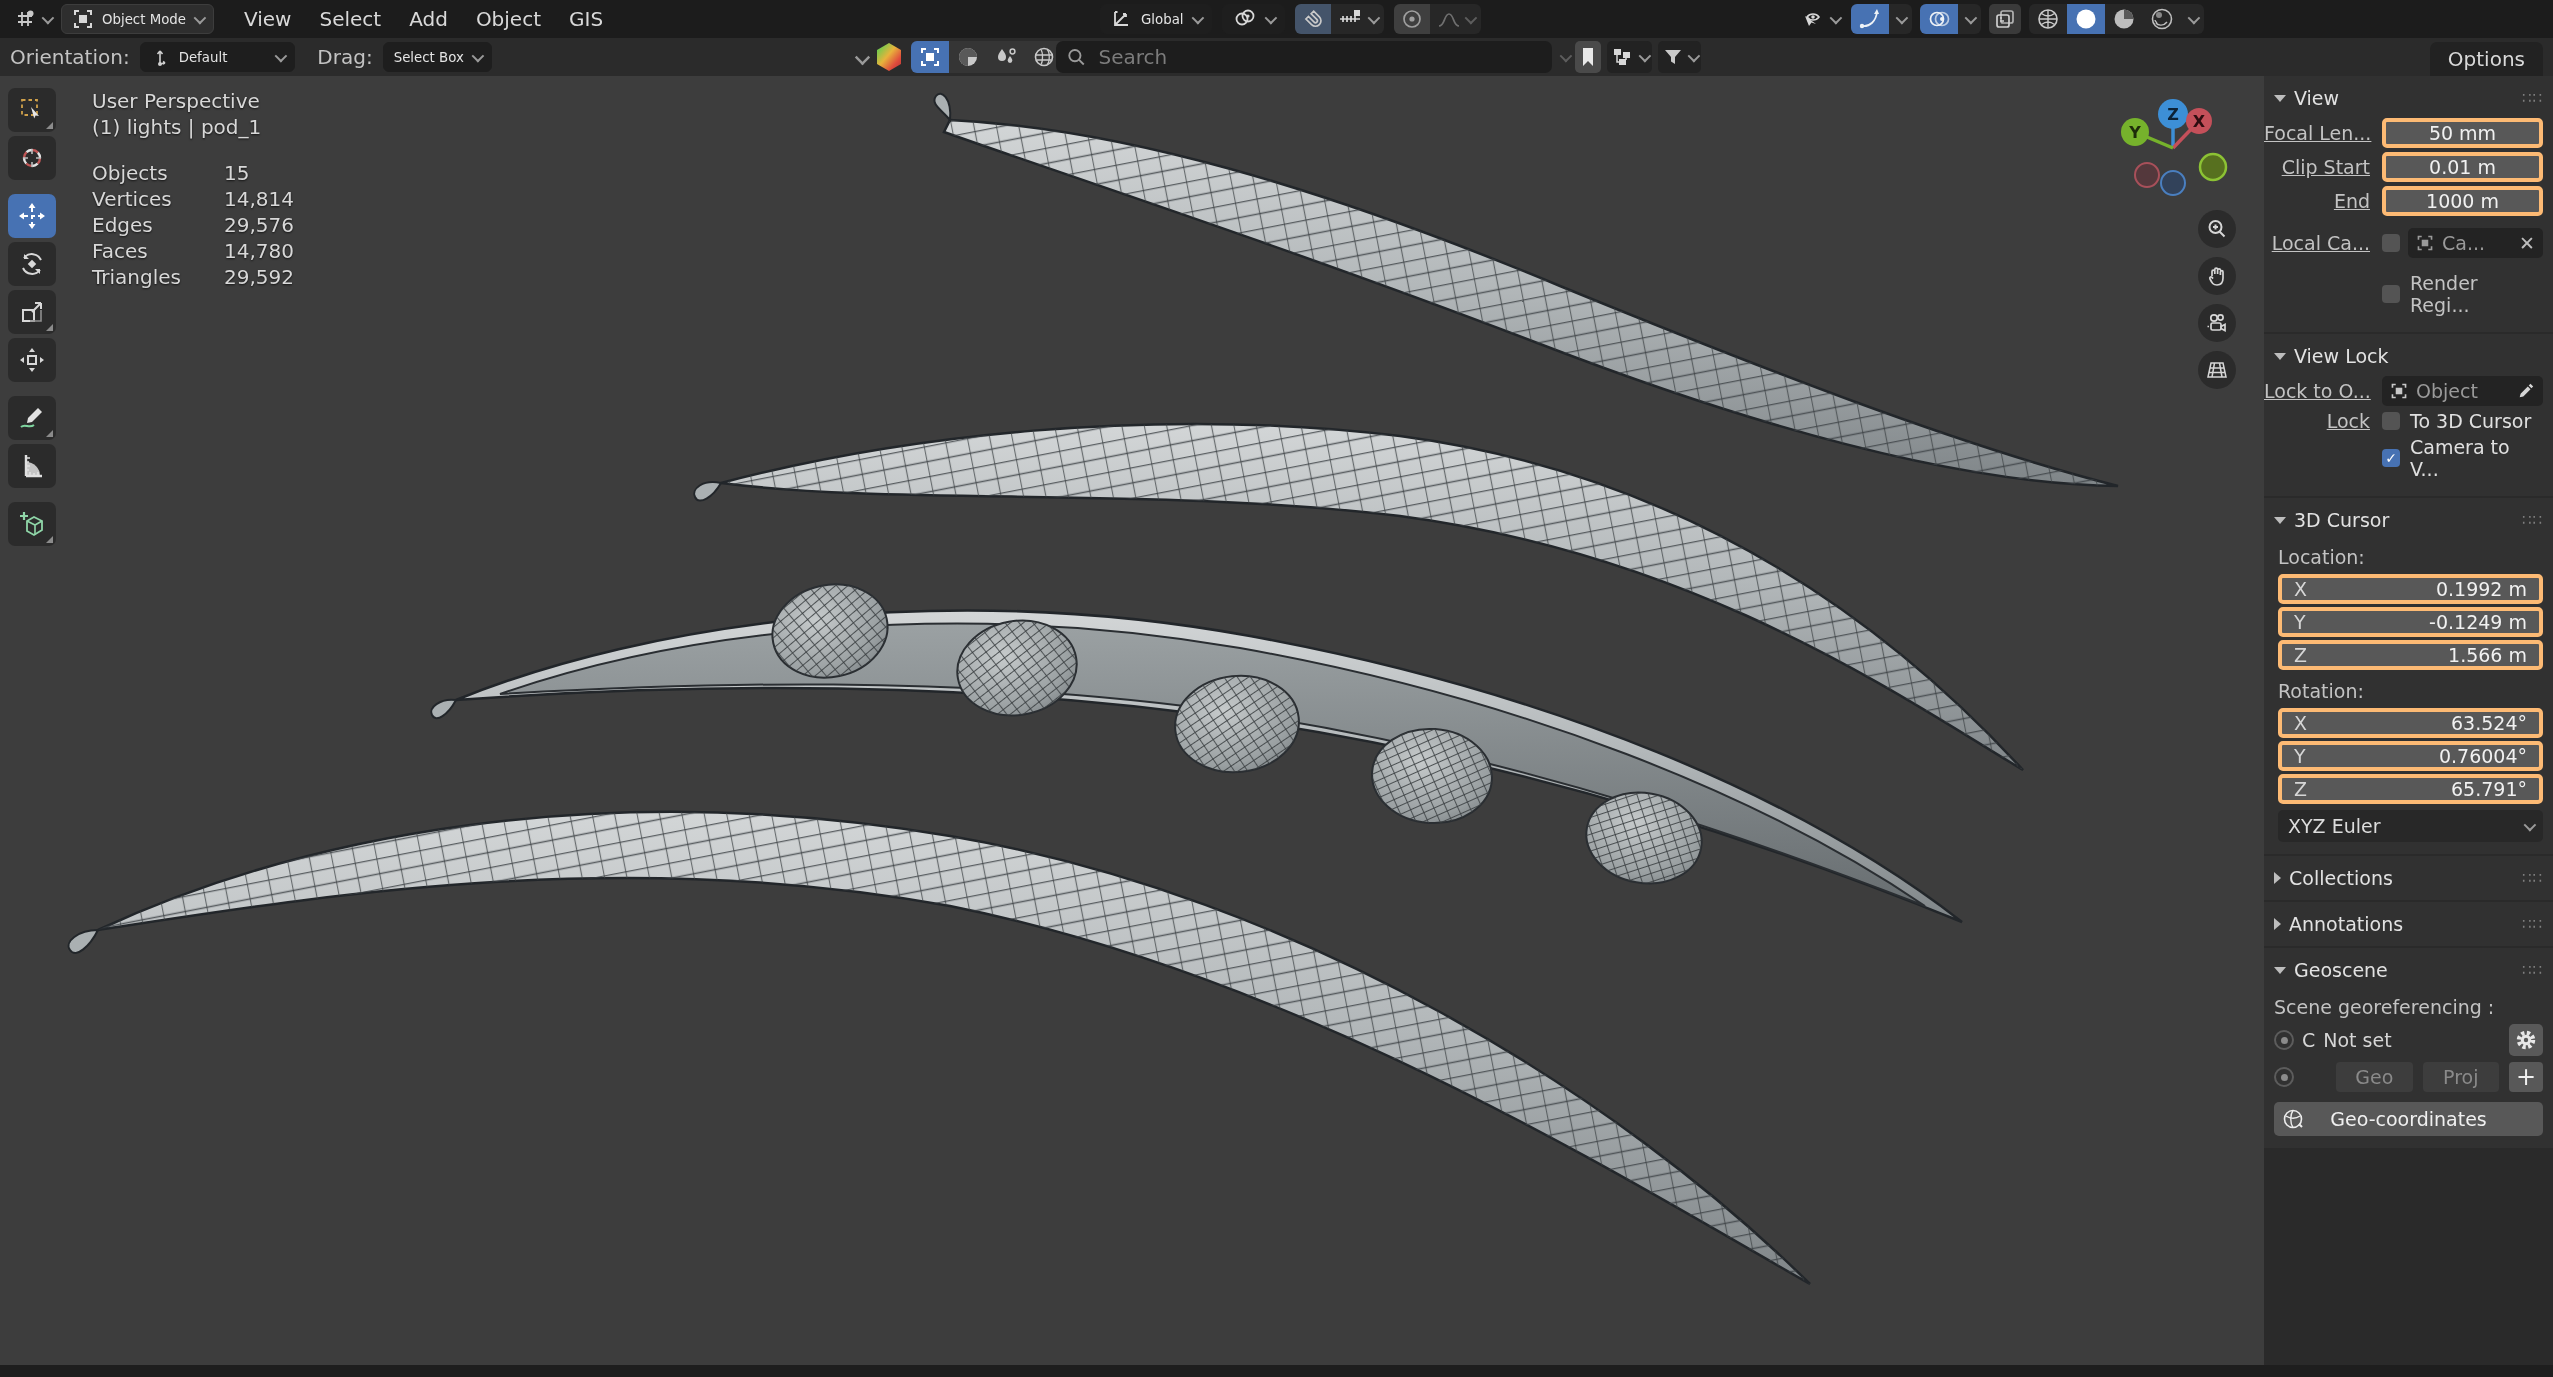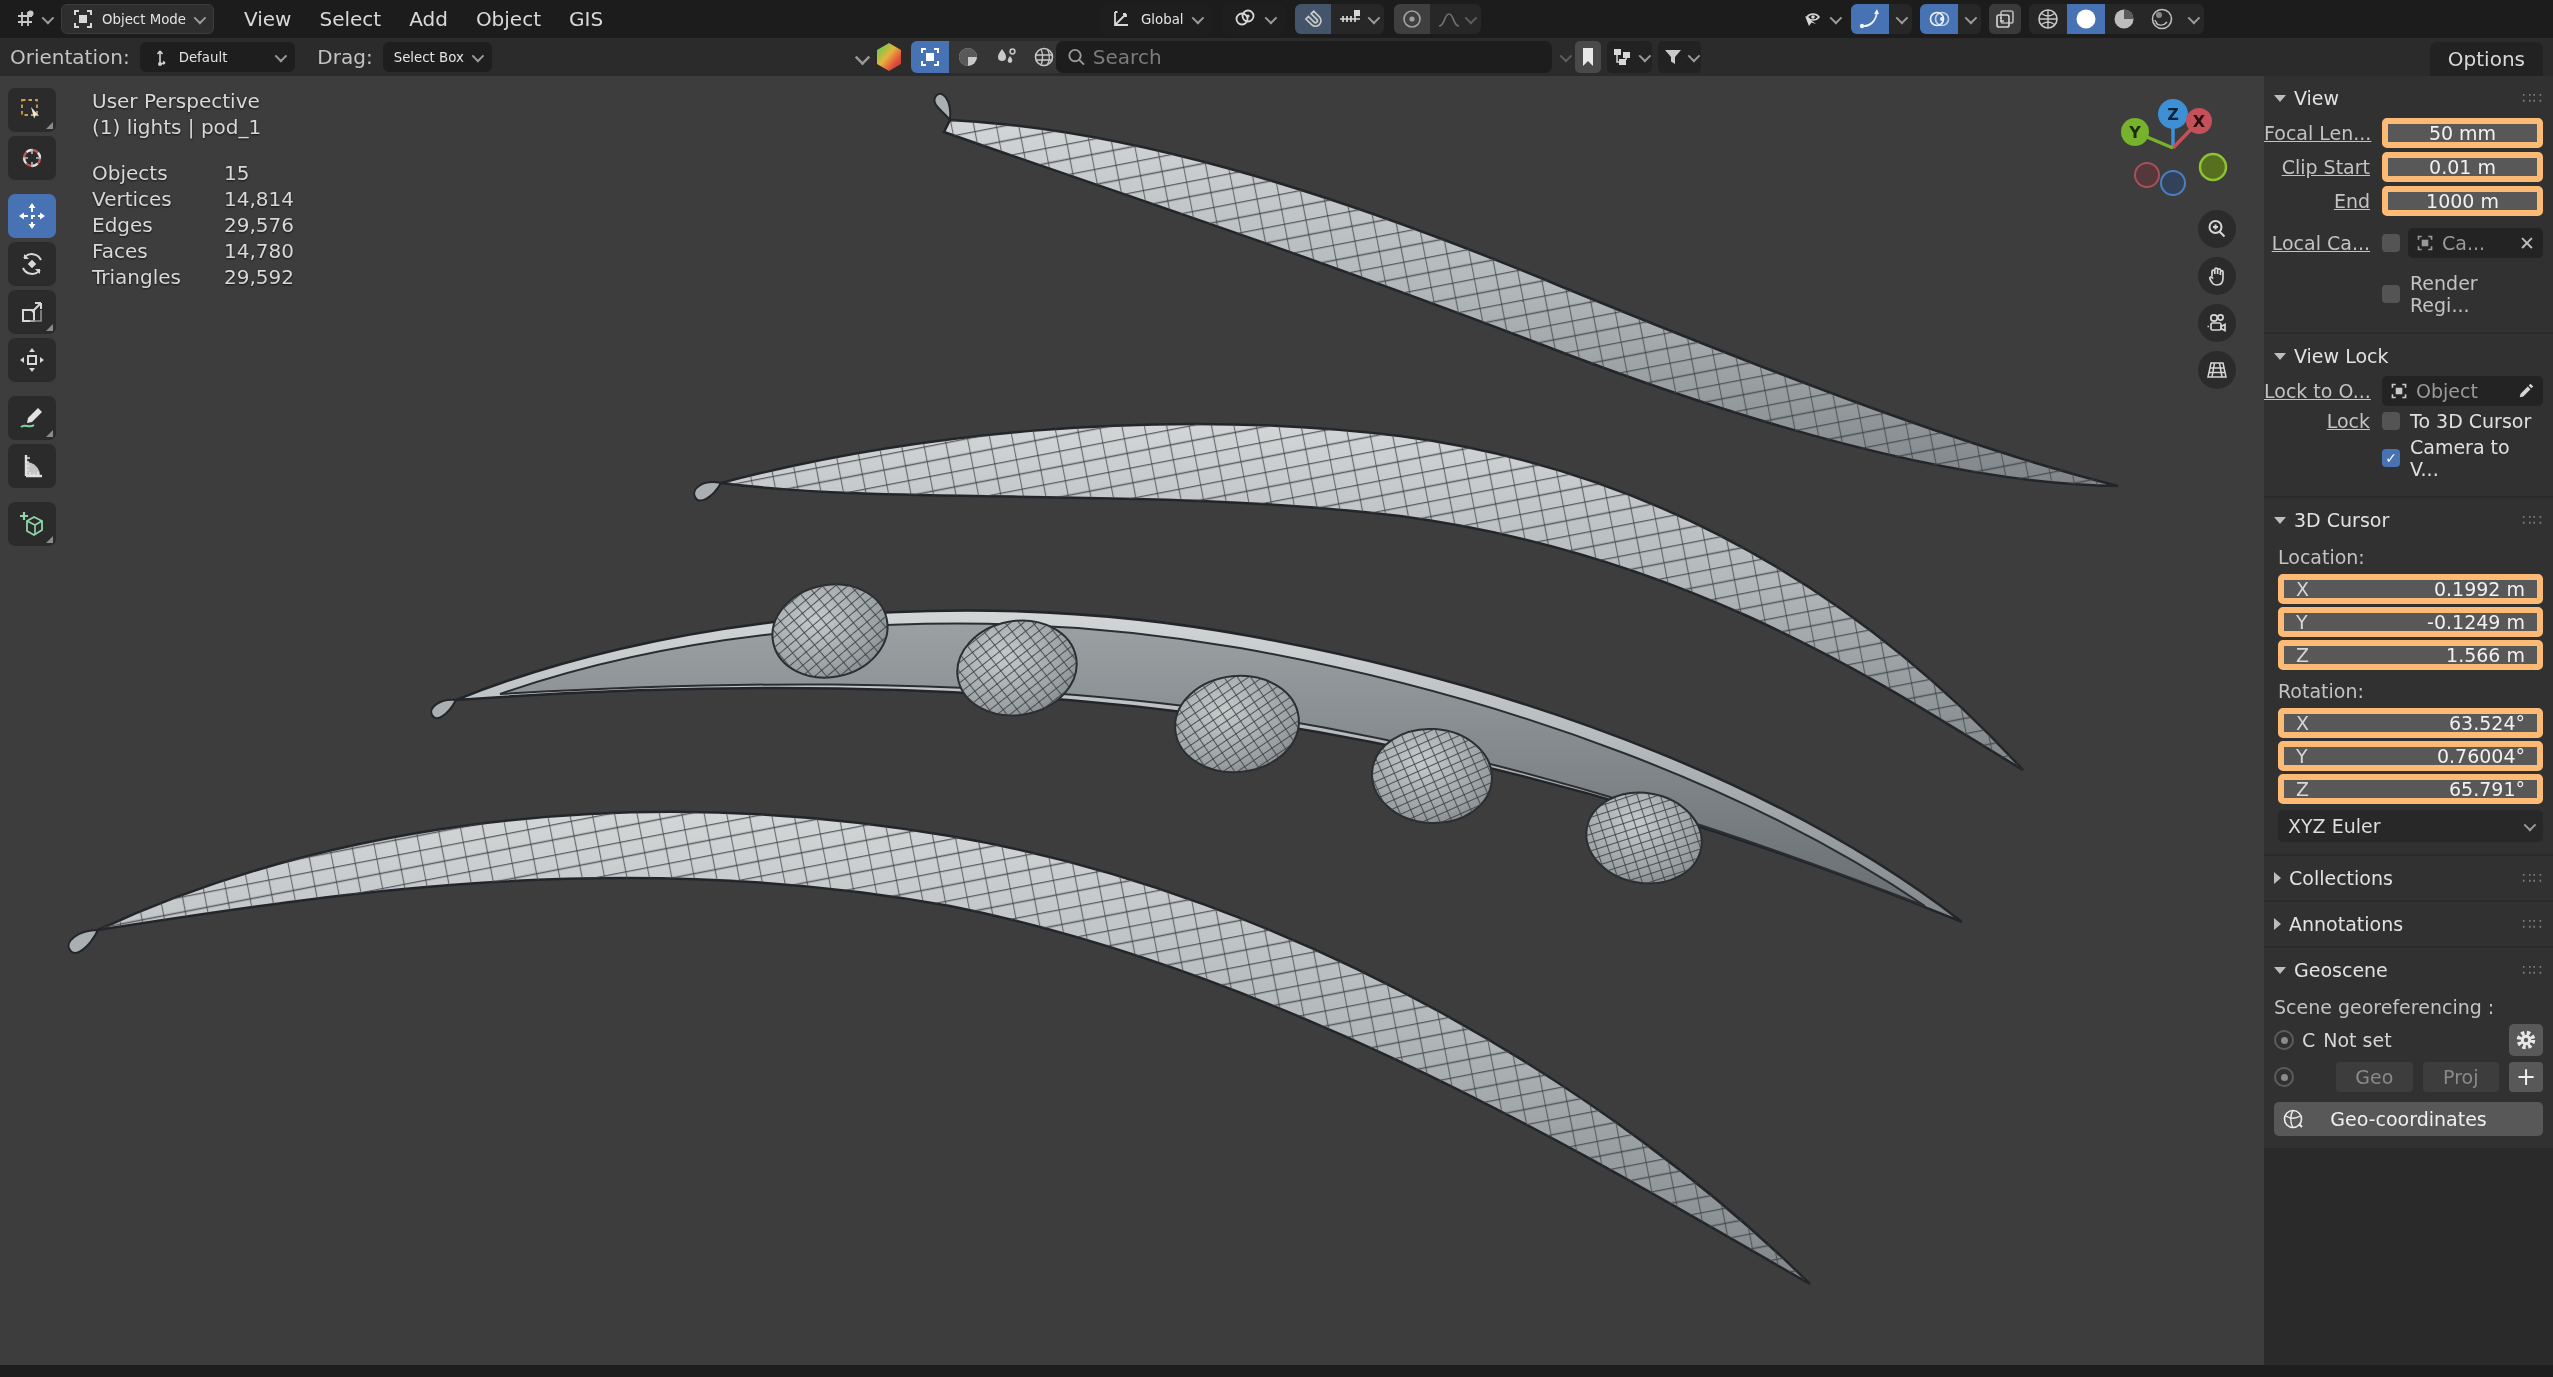--- a/index.html
+++ b/index.html
@@ -21,21 +21,21 @@
   .seg{display:flex;align-items:stretch;background:#272727;border-radius:6px;overflow:hidden;height:30px;}
   .seg .cell{display:flex;align-items:center;padding:0 7px;gap:4px;}
   .cell.on{background:#4772b3;}
   .cell.snap-on{background:#44546a;}
   .cell.soft{background:#3f3f3f;}
   svg.ic{display:block;}
 
   
   .toolrow{position:absolute;left:0;top:38px;width:2553px;height:38px;background:#2b2b2b;display:flex;align-items:center;}
   .toolrow .lbl{color:#c3c3c3;margin:0 10px;}
-  .search{position:absolute;left:1056px;top:3px;width:496px;height:32px;background:#1d1d1d;border-radius:7px;display:flex;align-items:center;padding:0 10px;gap:4px;}
+  .search{position:absolute;left:1056px;top:3px;width:496px;height:32px;background:#1d1d1d;border-radius:7px;display:flex;align-items:center;padding:0 10px;gap:10px;}
   .search input{background:transparent;border:0;outline:0;color:#dddddd;font-size:20px;width:100%;}
   .search input::placeholder{color:#7c7c7c;}
   .mid-icons{position:absolute;left:858px;top:3px;display:flex;align-items:center;gap:8px;height:32px;}
   .igroup{display:flex;background:#353535;border-radius:6px;overflow:hidden;height:32px;}
   .igroup .cell{display:flex;align-items:center;justify-content:center;width:38px;}
   .after-search{position:absolute;left:1560px;top:3px;display:flex;align-items:center;gap:6px;height:32px;}
   .options-tab{position:absolute;right:10px;top:4px;background:#222222;border-radius:7px 7px 0 0;height:34px;display:flex;align-items:center;padding:0 18px;color:#d9d9d9;}
 
   
   .viewport{position:absolute;left:0;top:76px;width:2264px;height:1289px;background:#3d3d3d;overflow:hidden;}
@@ -58,21 +58,21 @@
   
   .npanel{position:absolute;right:0;top:76px;width:289px;height:1289px;background:#2a2a2a;overflow:hidden;font-size:19px;}
   .pblock{background:#313131;margin-bottom:2px;padding:6px 0 12px 0;}
   .pblock.collapsed{padding-bottom:6px;}
   .phead{display:flex;align-items:center;height:32px;padding:0 10px;color:#e2e2e2;gap:8px;}
   .phead .dots{margin-left:auto;color:#7e7e7e;font-size:15px;letter-spacing:1px;}
   .tri{width:0;height:0;border-left:6px solid transparent;border-right:6px solid transparent;border-top:7px solid #bdbdbd;display:inline-block;flex:none;}
   .tri.right{border-top:6px solid transparent;border-bottom:6px solid transparent;border-left:7px solid #bdbdbd;border-right:0;}
   .prow{display:flex;align-items:center;margin:4px 10px 4px 0;}
   .prow .plabel{width:118px;text-align:right;color:#c3c3c3;padding-right:12px;flex:none;white-space:nowrap;overflow:hidden;text-decoration:underline;}
-  .field{flex:1;background:#585858;border-radius:5px;height:30px;display:flex;align-items:center;justify-content:center;color:#f1f1f1;border:6px solid #fdba74;}
+  .field{flex:1;background:#585858;border-radius:5px;height:30px;display:flex;align-items:center;justify-content:center;color:#f1f1f1;border:4px solid #fdba74;}
   .field.axisrow{justify-content:space-between;padding:0 12px;margin:0 10px 3px 14px;}
   .field.axisrow .ax{color:#d6d6d6;}
   .wdark{background:#232323;border-radius:5px;height:30px;display:flex;align-items:center;padding:0 8px;gap:8px;color:#9a9a9a;}
   .cb{width:18px;height:18px;background:#545454;border-radius:4px;flex:none;display:flex;align-items:center;justify-content:center;}
   .cb.on{background:#4772b3;color:#fff;font-size:14px;}
   .sublabel{color:#c3c3c3;margin:10px 0 6px 14px;}
   .euler{margin:6px 10px 0 14px;background:#282828;border-radius:5px;height:32px;display:flex;align-items:center;padding:0 10px;color:#dcdcdc;}
   .euler .chev{margin-left:auto;}
   .georow{display:flex;align-items:center;gap:8px;margin:6px 10px 0 10px;color:#d6d6d6;}
   .radio{width:20px;height:20px;border-radius:50%;border:2px solid #5c5c5c;display:flex;align-items:center;justify-content:center;flex:none;}

